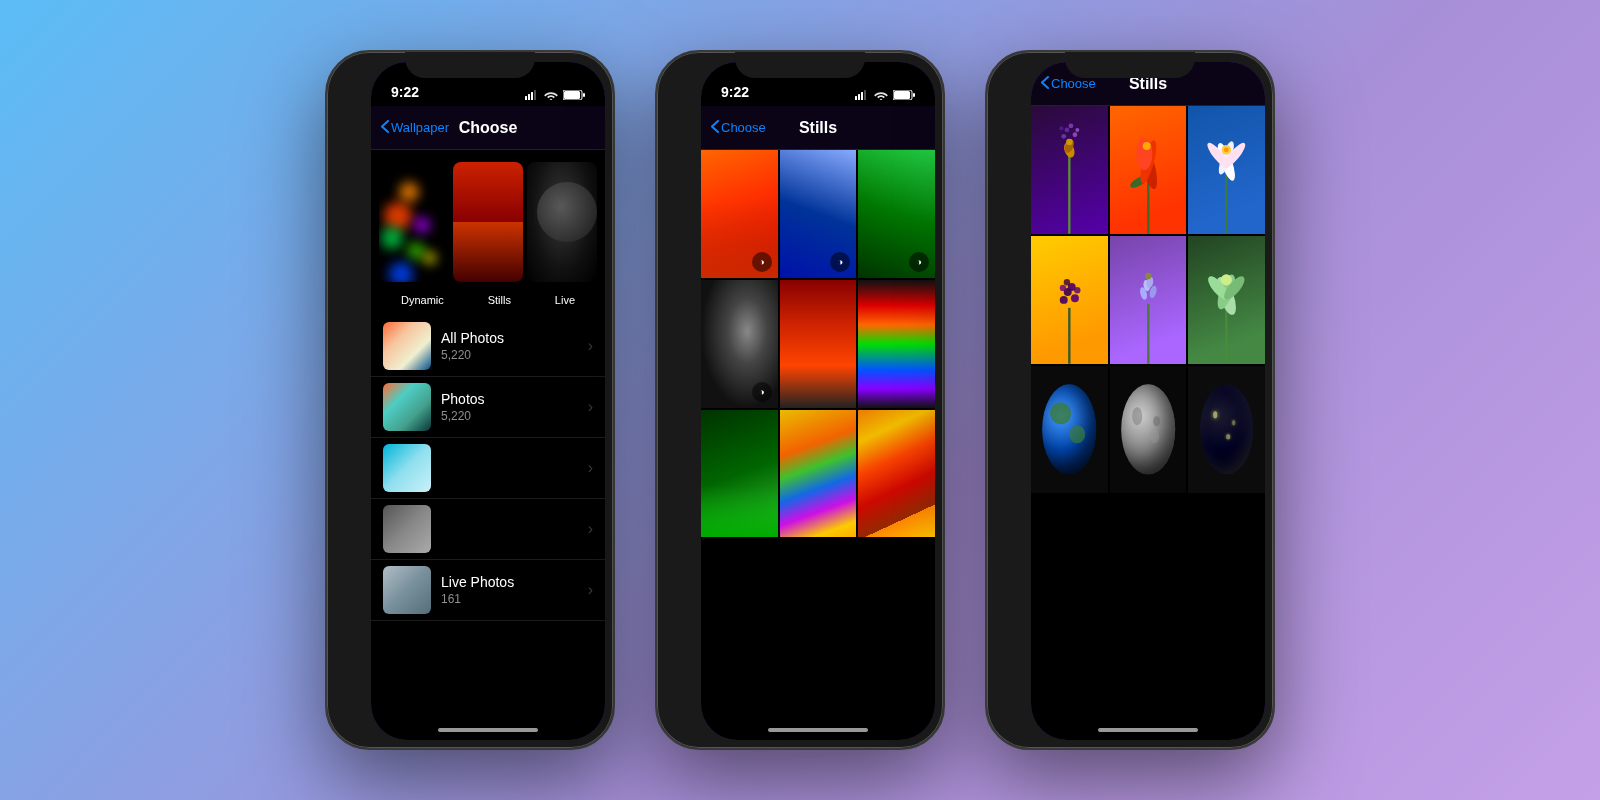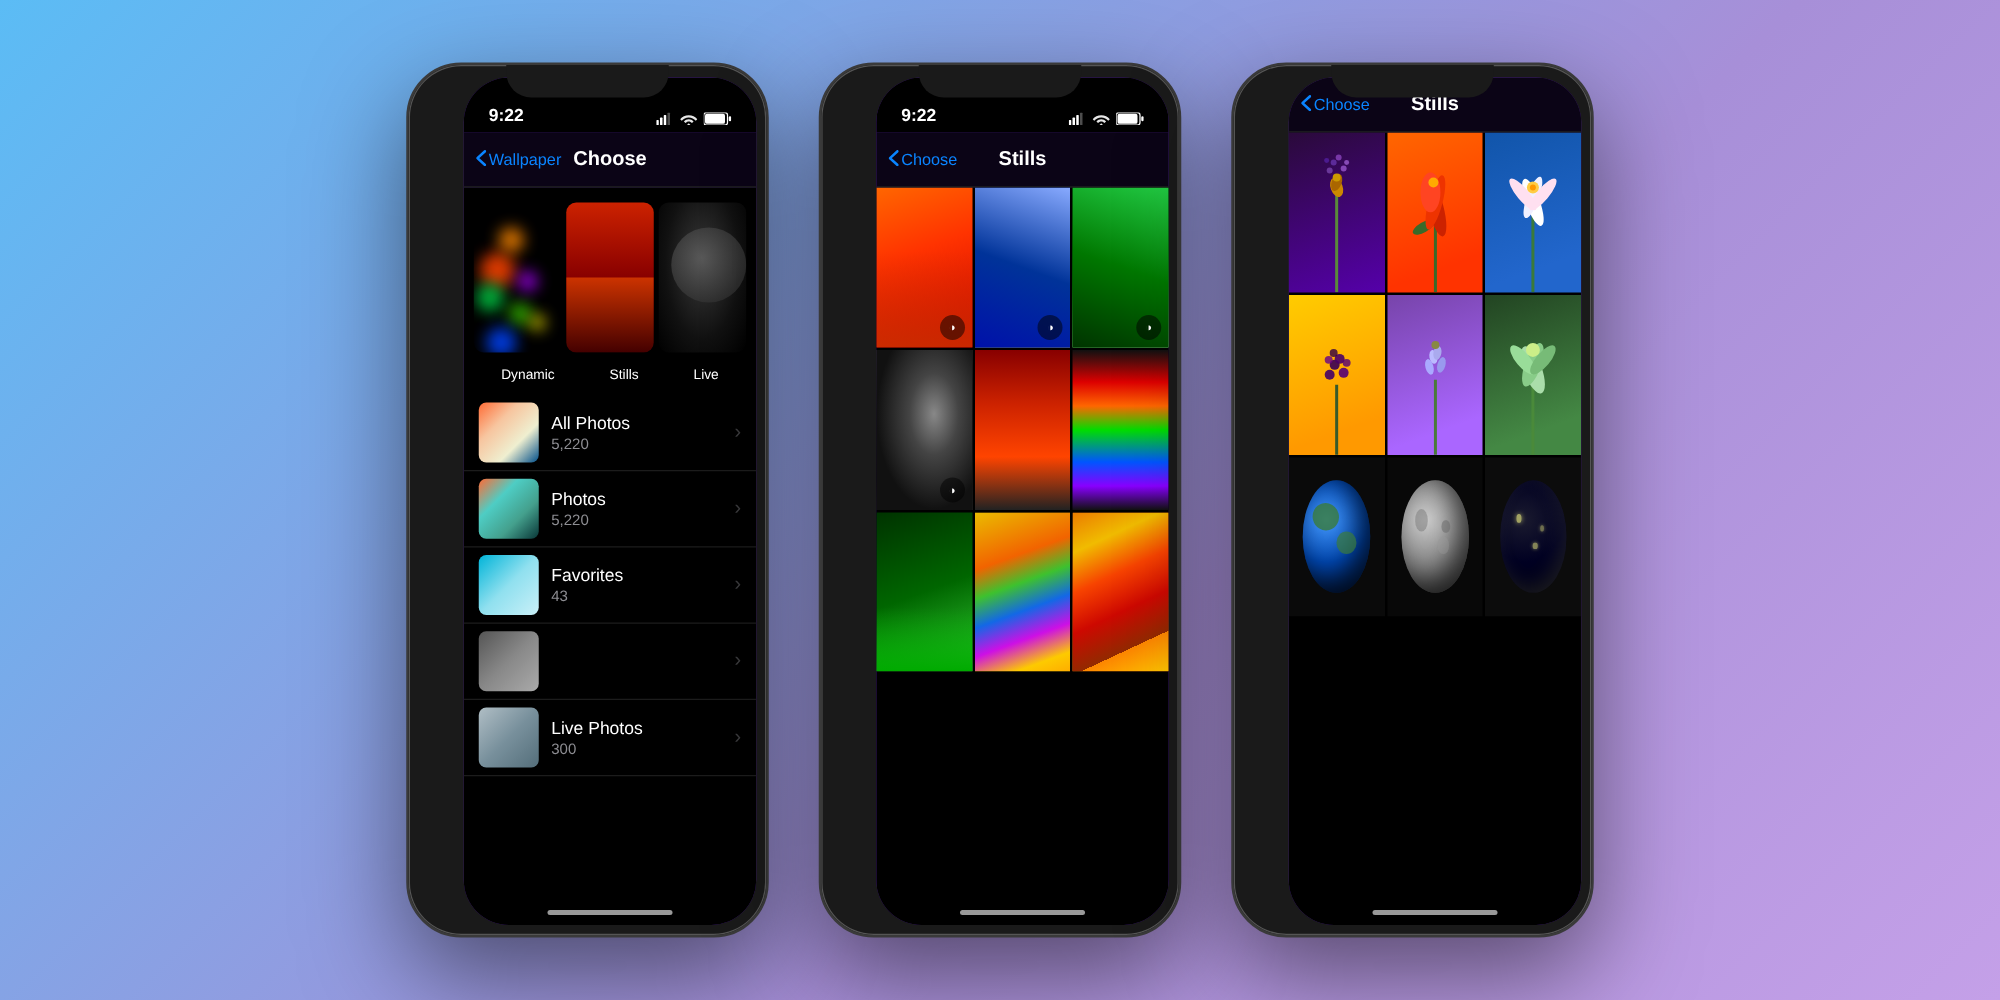--- a/index.html
+++ b/index.html
@@ -378,35 +378,31 @@
         <div class="photo-list-item">
           <div class="photo-thumb thumb-recents"></div>
           <div class="photo-info">
             <div class="photo-name">Photos</div>
             <div class="photo-count">5,220</div>
           </div>
           <span class="chevron">›</span>
         </div>
         <div class="photo-list-item">
           <div class="photo-thumb thumb-favorites"></div>
-          <div class="photo-info">
-            <div class="photo-name">Favorites</div>
-            <div class="photo-count">43</div>
-          </div>
           <span class="chevron">›</span>
         </div>
         <div class="photo-list-item">
           <div class="photo-thumb thumb-selfies"></div>
           <span class="chevron">›</span>
         </div>
         <div class="photo-list-item">
           <div class="photo-thumb thumb-live"></div>
           <div class="photo-info">
             <div class="photo-name">Live Photos</div>
-            <div class="photo-count">300</div>
+            <div class="photo-count">161</div>
           </div>
           <span class="chevron">›</span>
         </div>
       </div>
     </div>
     <div class="home-indicator">
       <div class="home-bar"></div>
     </div>
   </div>
 </div>

